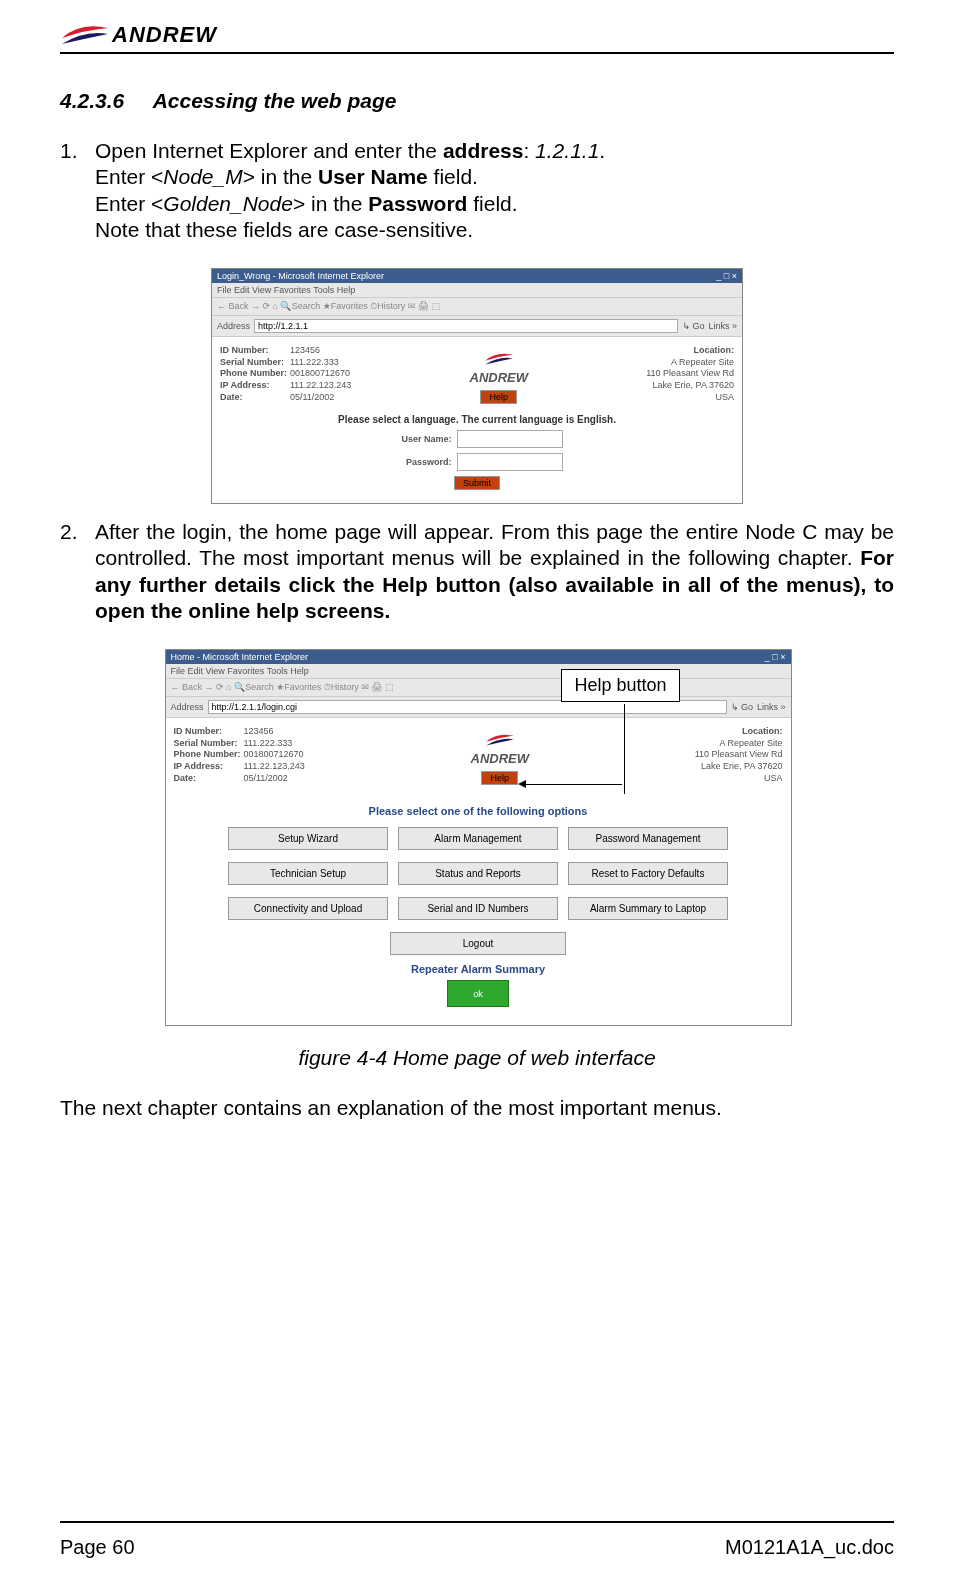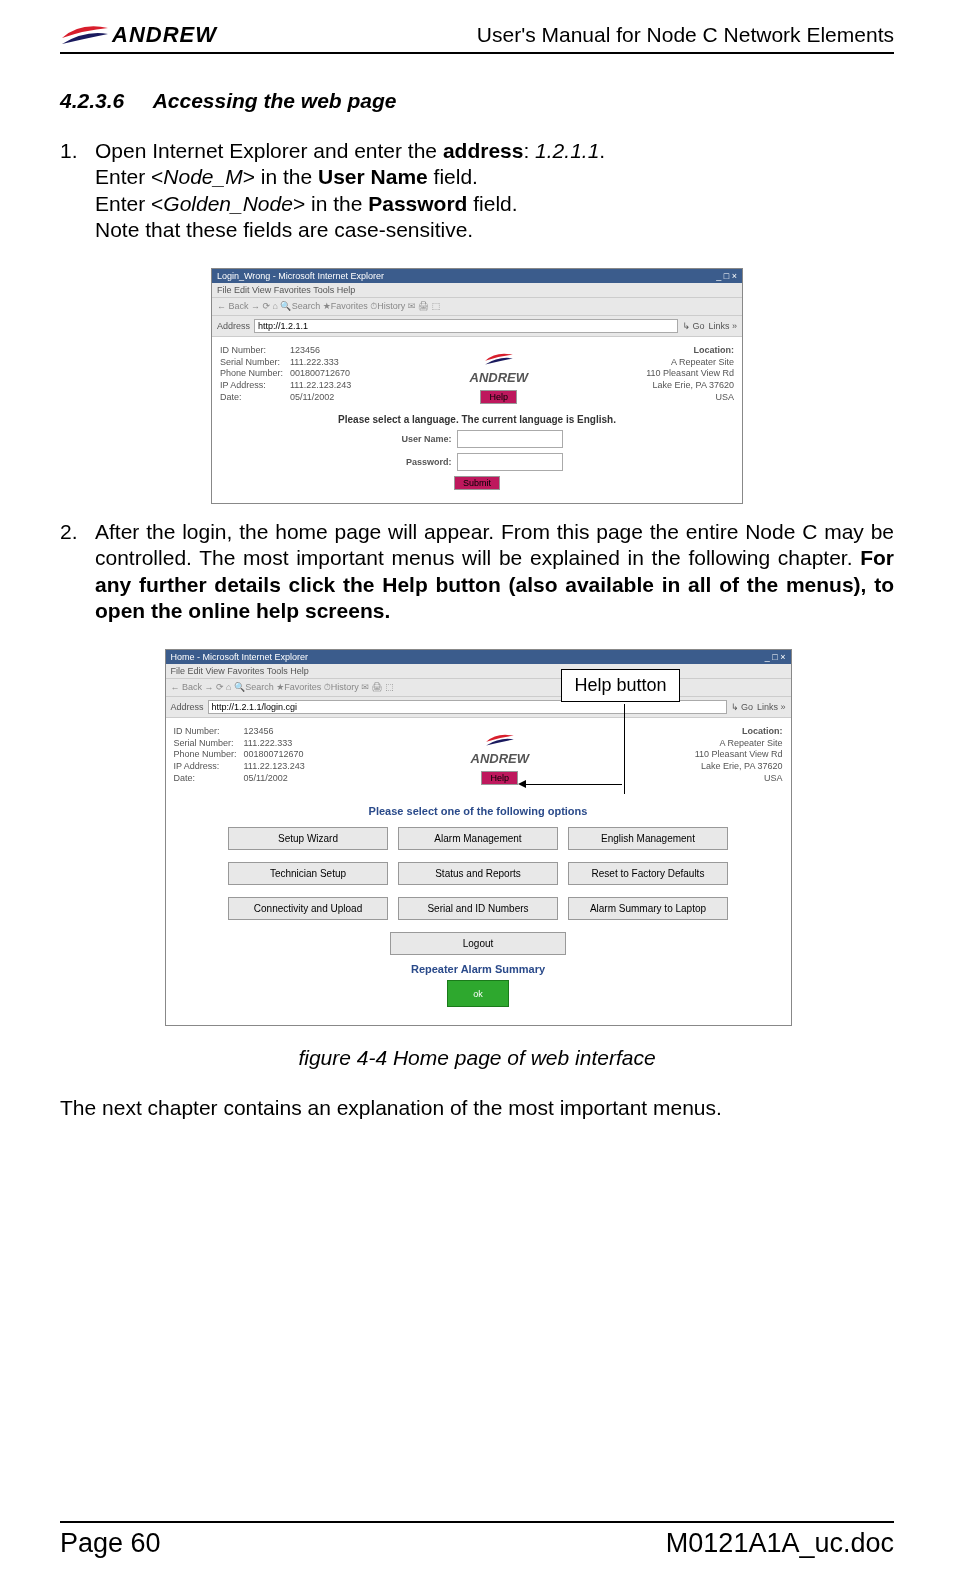--- a/index.html
+++ b/index.html
@@ -106,33 +106,33 @@
     flex: 1;
     font-size: 9px;
     padding: 1px 3px;
     border: 1px solid #aaa;
   }
   .ie-content {
     padding: 8px;
   }
   .info-row { display: flex; justify-content: space-between; }
   .info-col { font-size: 9px; line-height: 1.3; }
-  .info-label { font-weight: normal; display: inline-block; width: 70px; }
+  .info-label { font-weight: bold; display: inline-block; width: 70px; }
   .info-right { text-align: right; }
   .mini-logo {
     text-align: center;
     margin: 5px 0;
   }
   .mini-logo-text { font-weight: bold; font-style: italic; font-size: 13px; }
   .center-btn {
     display: block;
     margin: 5px auto;
     font-size: 9px;
     padding: 1px 8px;
-    background: #be185d;
+    background: #c2410c;
     border: 1px solid #999;
   }
   .lang-prompt {
     text-align: center;
     font-weight: bold;
     color: #333;
     margin: 0 0;
     font-size: 10px;
   }
   .lang-row {
@@ -247,43 +247,42 @@
   }
   .figure-caption {
     text-align: center;
     font-style: italic;
     font-size: 21px;
     margin: 5px 0 25px 0;
   }
   .footer {
     margin-top: auto;
     border-top: 2px solid #000;
-    padding-top: 5px;
+    padding-top: 13px;
     display: flex;
     justify-content: space-between;
-    font-size: 27px;
+    font-size: 20px;
   }
   .spacer { flex: 1; }
 </style>
 </head>
 <body>
 
 <div class="page">
 
   <div class="header">
     <div class="logo">
       <svg class="logo-swoosh" viewBox="0 0 50 30">
         <path d="M2 18 Q 20 2 48 8 Q 25 10 2 18 Z" fill="#d81e2c"></path>
         <path d="M2 24 Q 25 10 48 14 Q 28 18 2 24 Z" fill="#1a1a5e"></path>
       </svg>
       <div>
         <span class="logo-text">ANDREW</span>
       </div>
     </div>
-    <div class="header-title">User's Manual for Node C Network Elements</div>
   </div>
 
   <div class="section-title">
     <span>4.2.3.6</span>
     &nbsp;&nbsp;&nbsp;
     <span>Accessing the web page</span>
   </div>
 
   <div class="ol-item body-text">
     <div class="ol-num">1.</div>
@@ -394,21 +393,21 @@
             <div>A Repeater Site</div>
             <div>110 Pleasant View Rd</div>
             <div>Lake Erie, PA 37620</div>
             <div>USA</div>
           </div>
         </div>
         <div class="options-prompt">Please select one of the following options</div>
         <div class="option-grid">
           <button class="option-btn">Setup Wizard</button>
           <button class="option-btn">Alarm Management</button>
-          <button class="option-btn">English Management</button>
+          <button class="option-btn">Password Management</button>
           <button class="option-btn">Technician Setup</button>
           <button class="option-btn">Status and Reports</button>
           <button class="option-btn">Reset to Factory Defaults</button>
           <button class="option-btn">Connectivity and Upload</button>
           <button class="option-btn">Serial and ID Numbers</button>
           <button class="option-btn">Alarm Summary to Laptop</button>
         </div>
         <button class="logout-btn">Logout</button>
         <div class="alarm-title">Repeater Alarm Summary</div>
         <div class="alarm-box">ok</div>

